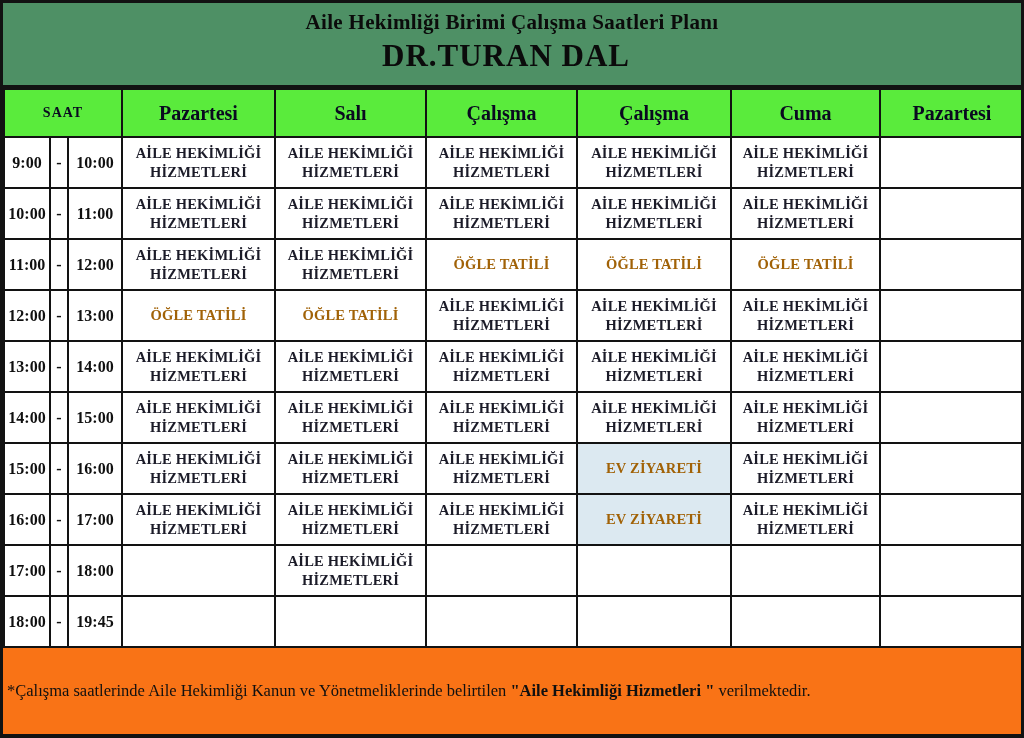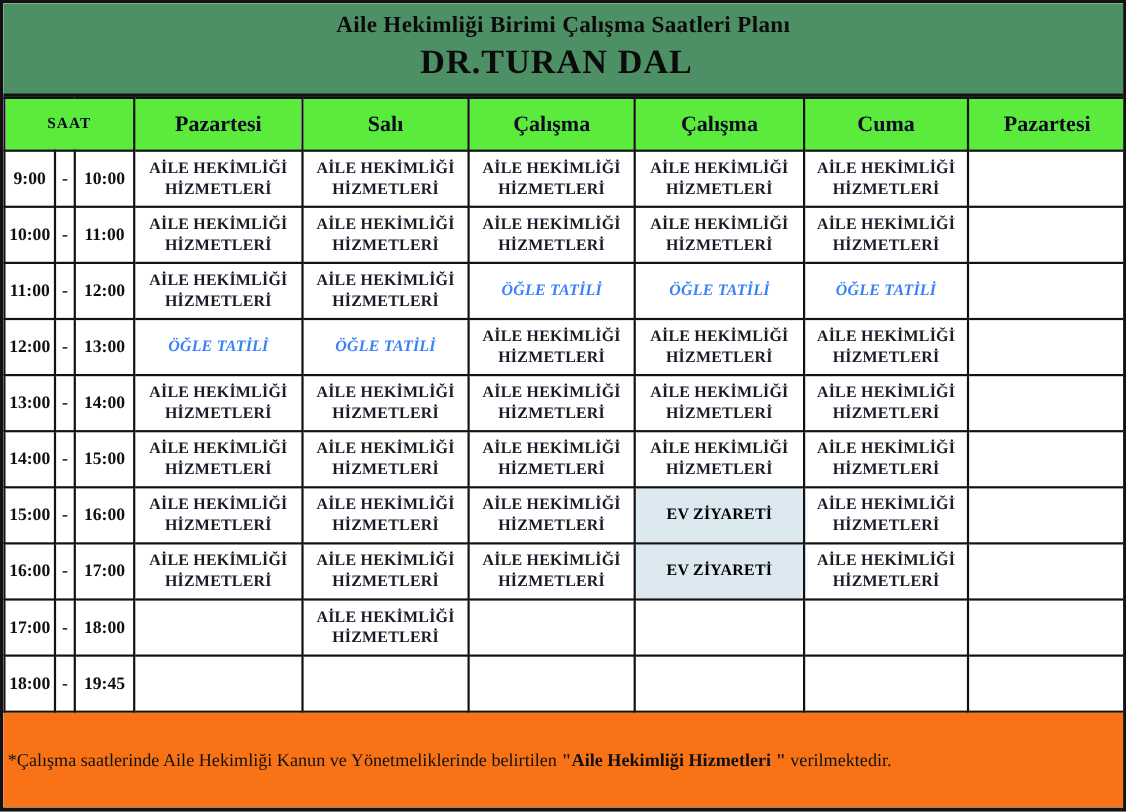--- a/index.html
+++ b/index.html
@@ -67,22 +67,22 @@
     font-size: 16px;
     color: #101010;
   }
   td.cell {
     font-weight: bold;
     font-size: 14.5px;
     line-height: 1.25;
     color: #1b1b28;
     letter-spacing: 0.2px;
   }
-  td.cell.lunch { color: #3b82f6; font-style: italic; }
-  td.cell.visit { background: #dce9f1; color: #000000; }
+  td.cell.lunch { color: #a16207; }
+  td.cell.visit { background: #dce9f1; color: #a16207; }
   .footer {
     flex: 1 1 auto;
     display: flex;
     align-items: center;
     padding-left: 4px;
     font-size: 16.5px;
     color: #101010;
     background: #f97316;
   }
   .footer .bold-part { font-weight: bold; }

